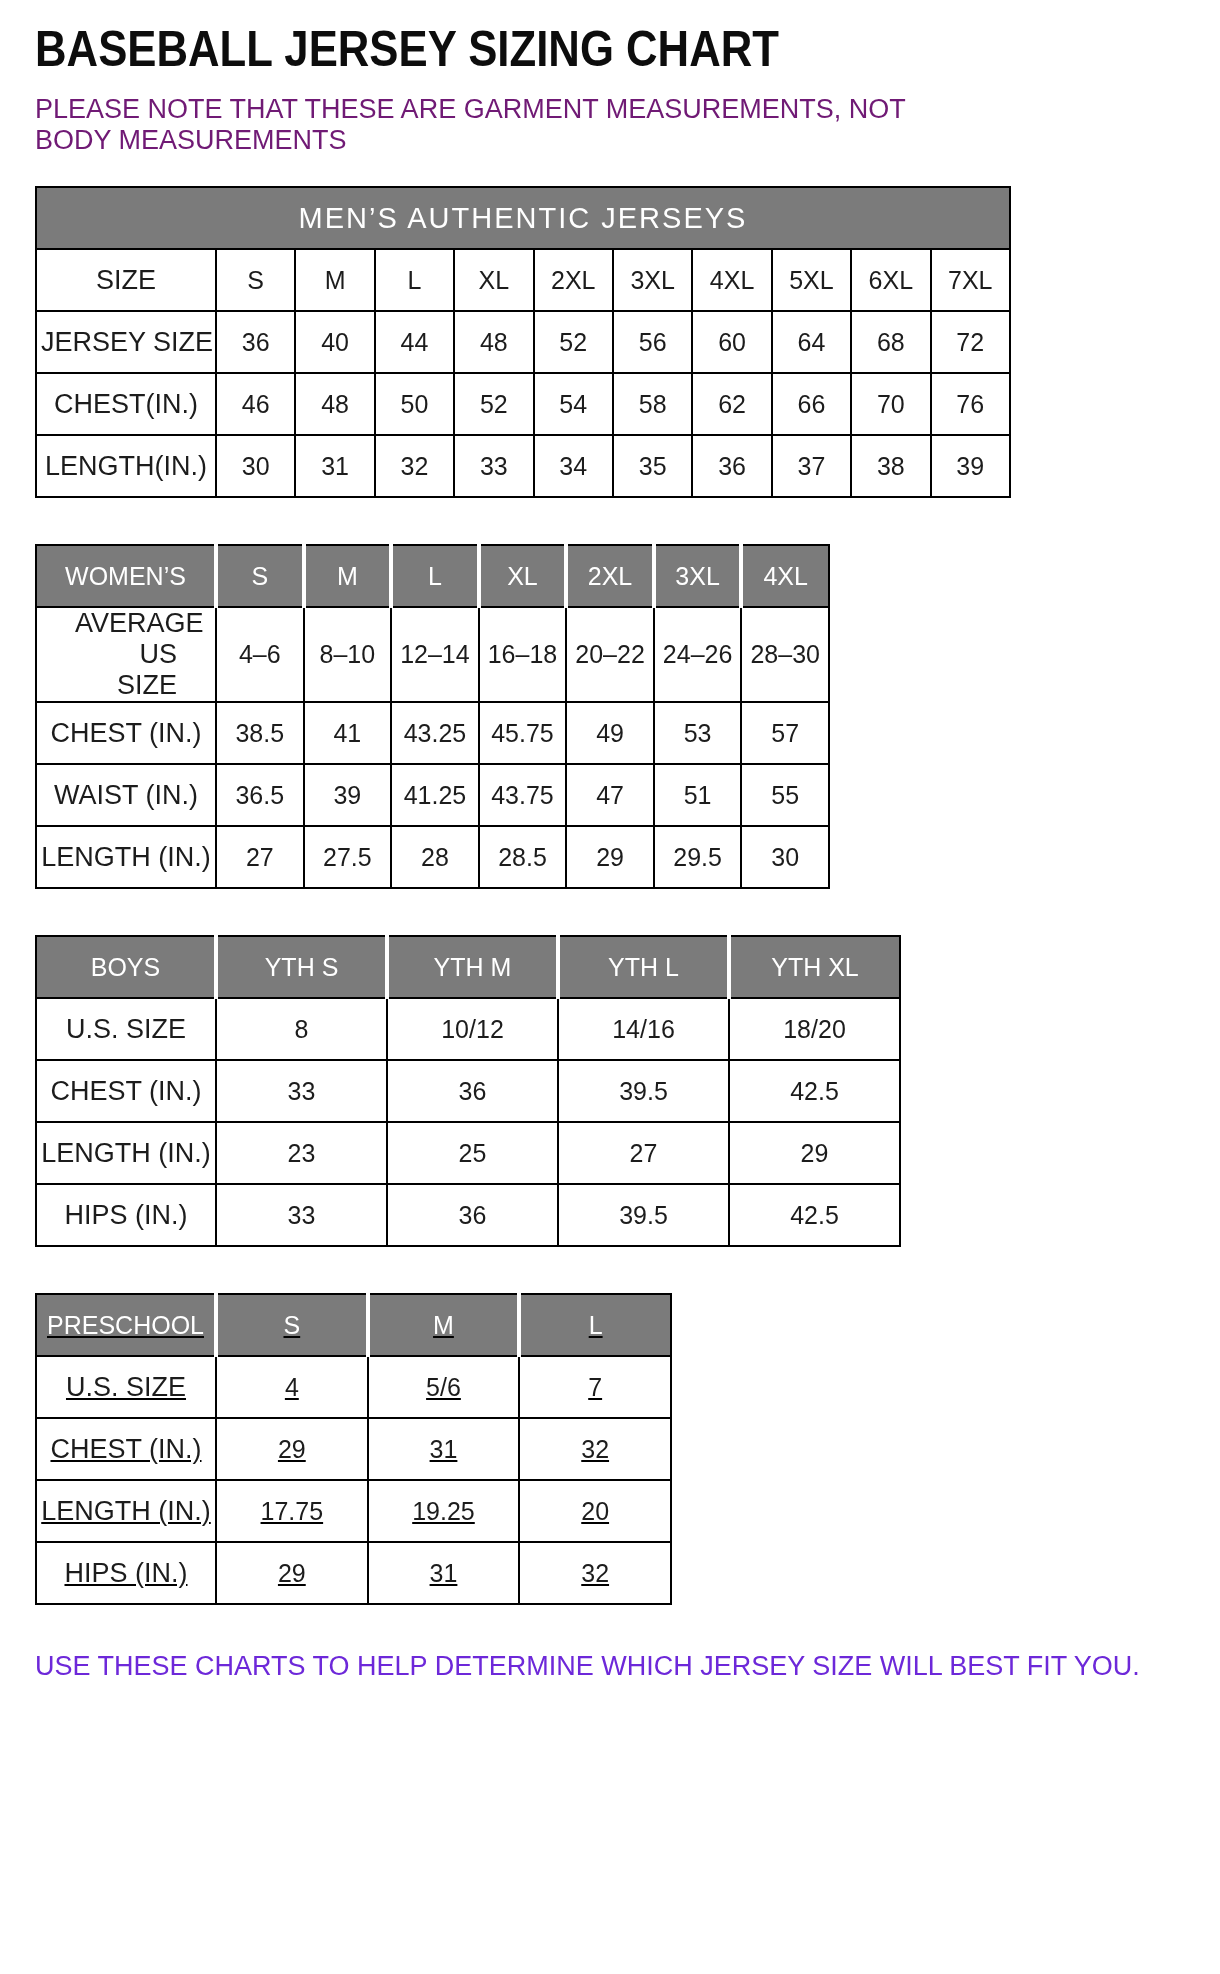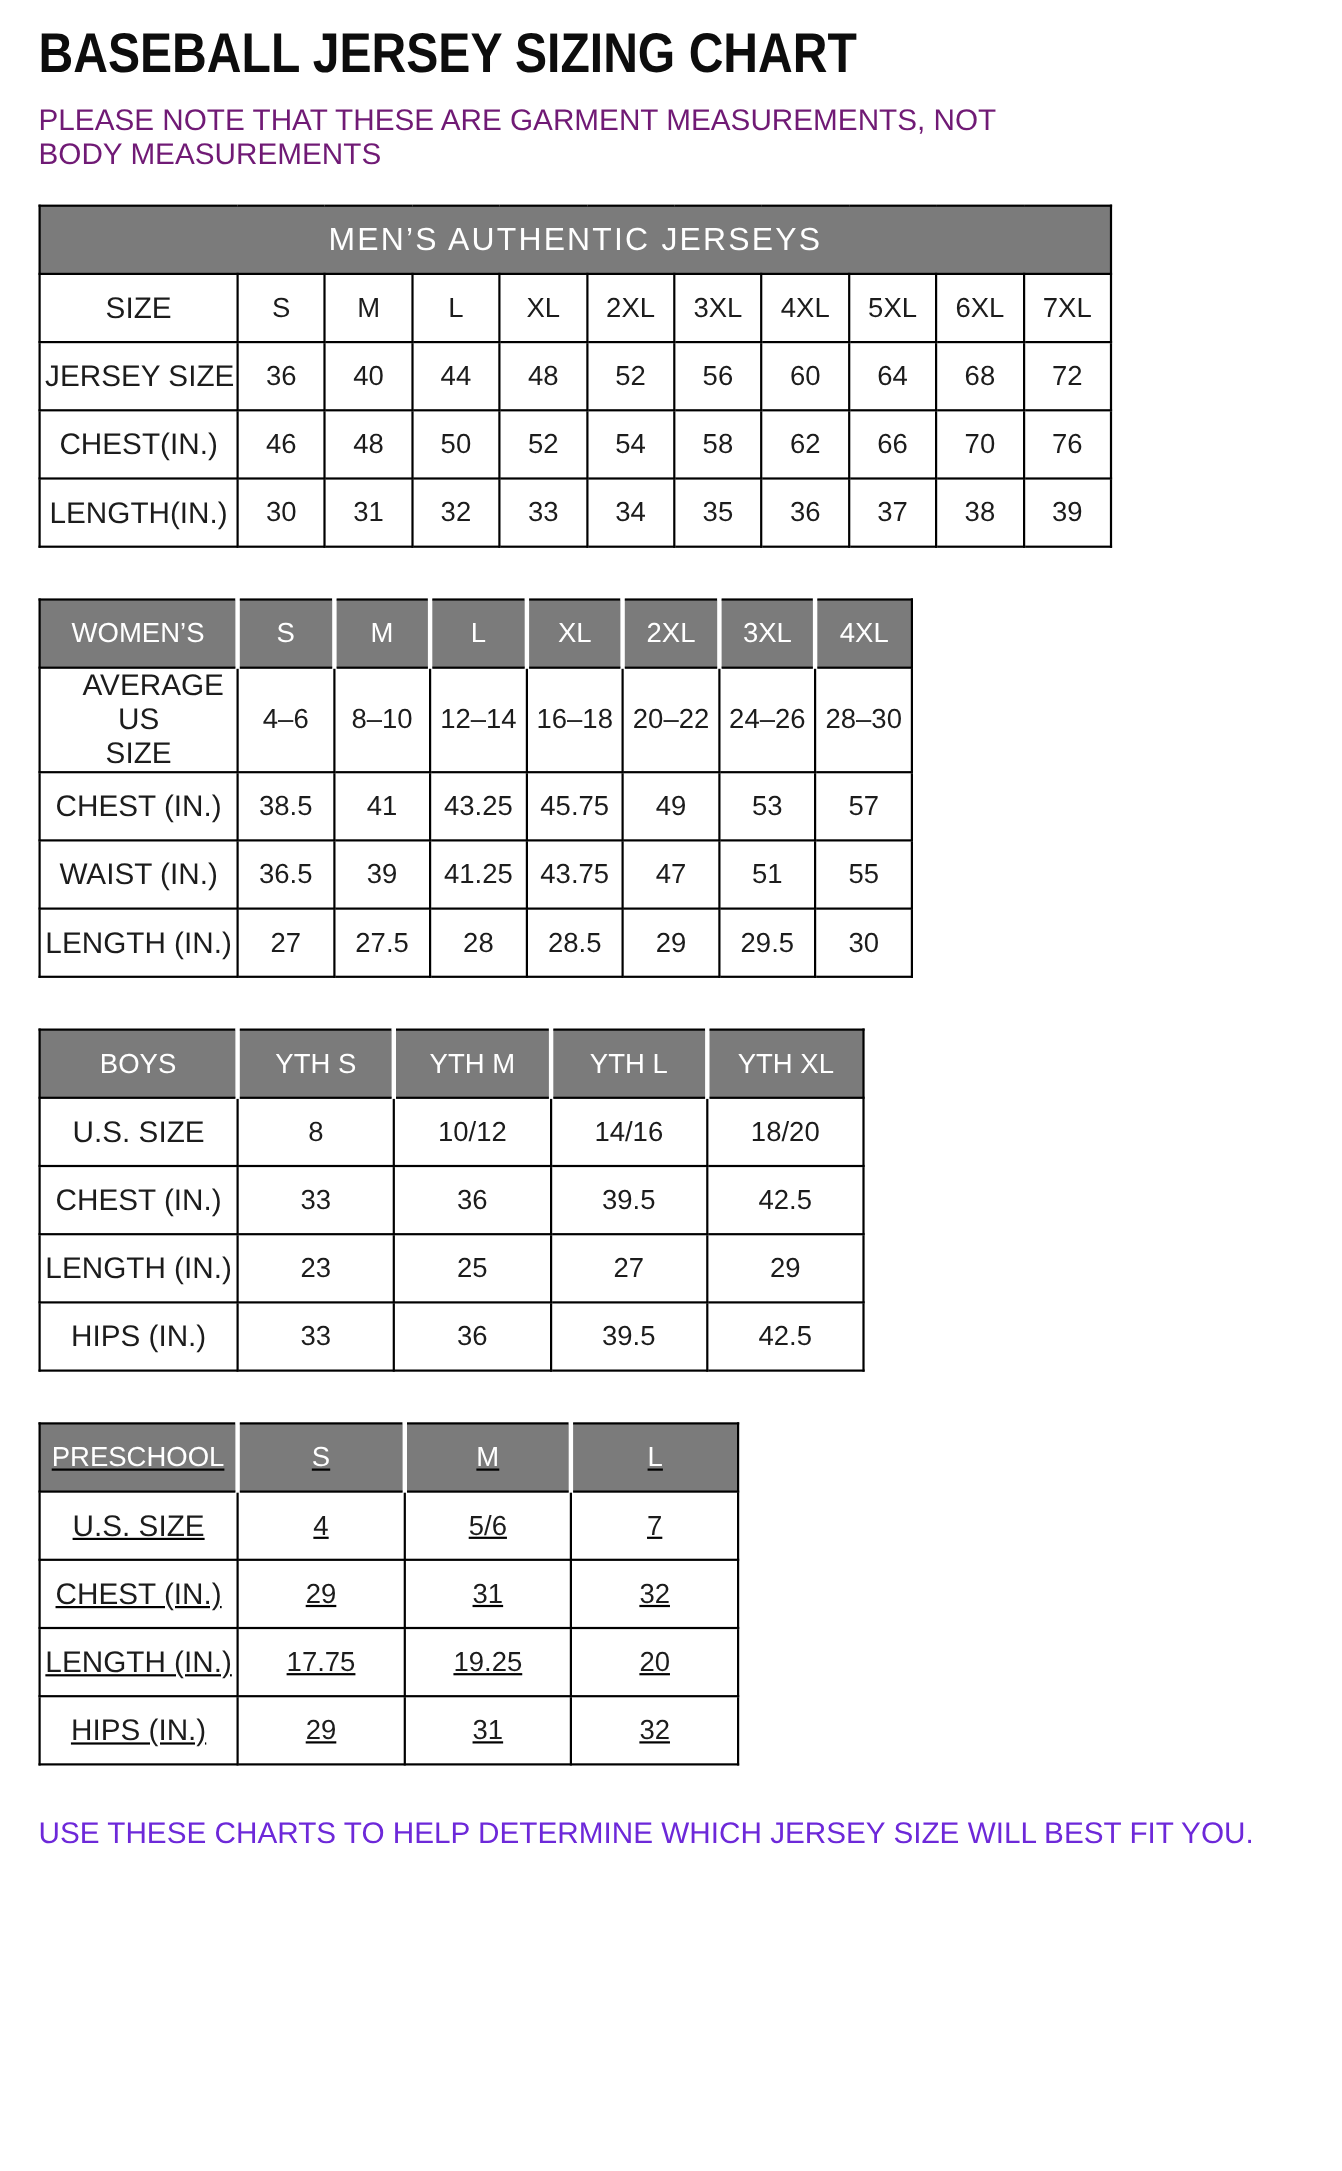--- a/index.html
+++ b/index.html
@@ -52,20 +52,21 @@
     font-weight: 400;
   }
   td.lbl {
     font-size: 27px;
     white-space: nowrap;
   }
   td.lbl.wrap {
     white-space: normal;
     padding: 0 38px;
     line-height: 1.15;
+    text-align: right;
   }
   th.band {
     background: #7b7b7b;
     color: #ffffff;
     font-size: 29px;
     font-weight: 400;
     letter-spacing: 2px;
     height: 62px;
   }
   th.gray {
@@ -73,21 +74,21 @@
     color: #ffffff;
     font-size: 25px;
     font-weight: 400;
     height: 62px;
   }
   th.gray.sep {
     border-left: 4px solid #ffffff;
   }
   .mens-table      { width: 976px; }
   .womens-table    { width: 795px; }
-  .boys-table      { width: 751px; }
+  .boys-table      { width: 866px; }
   .preschool-table { width: 637px; text-decoration: underline; }
   .footer {
     color: #6d28d9;
     font-size: 27px;
     margin: 6px 0 0 0;
   }
 </style>
 </head>
 <body>
 

